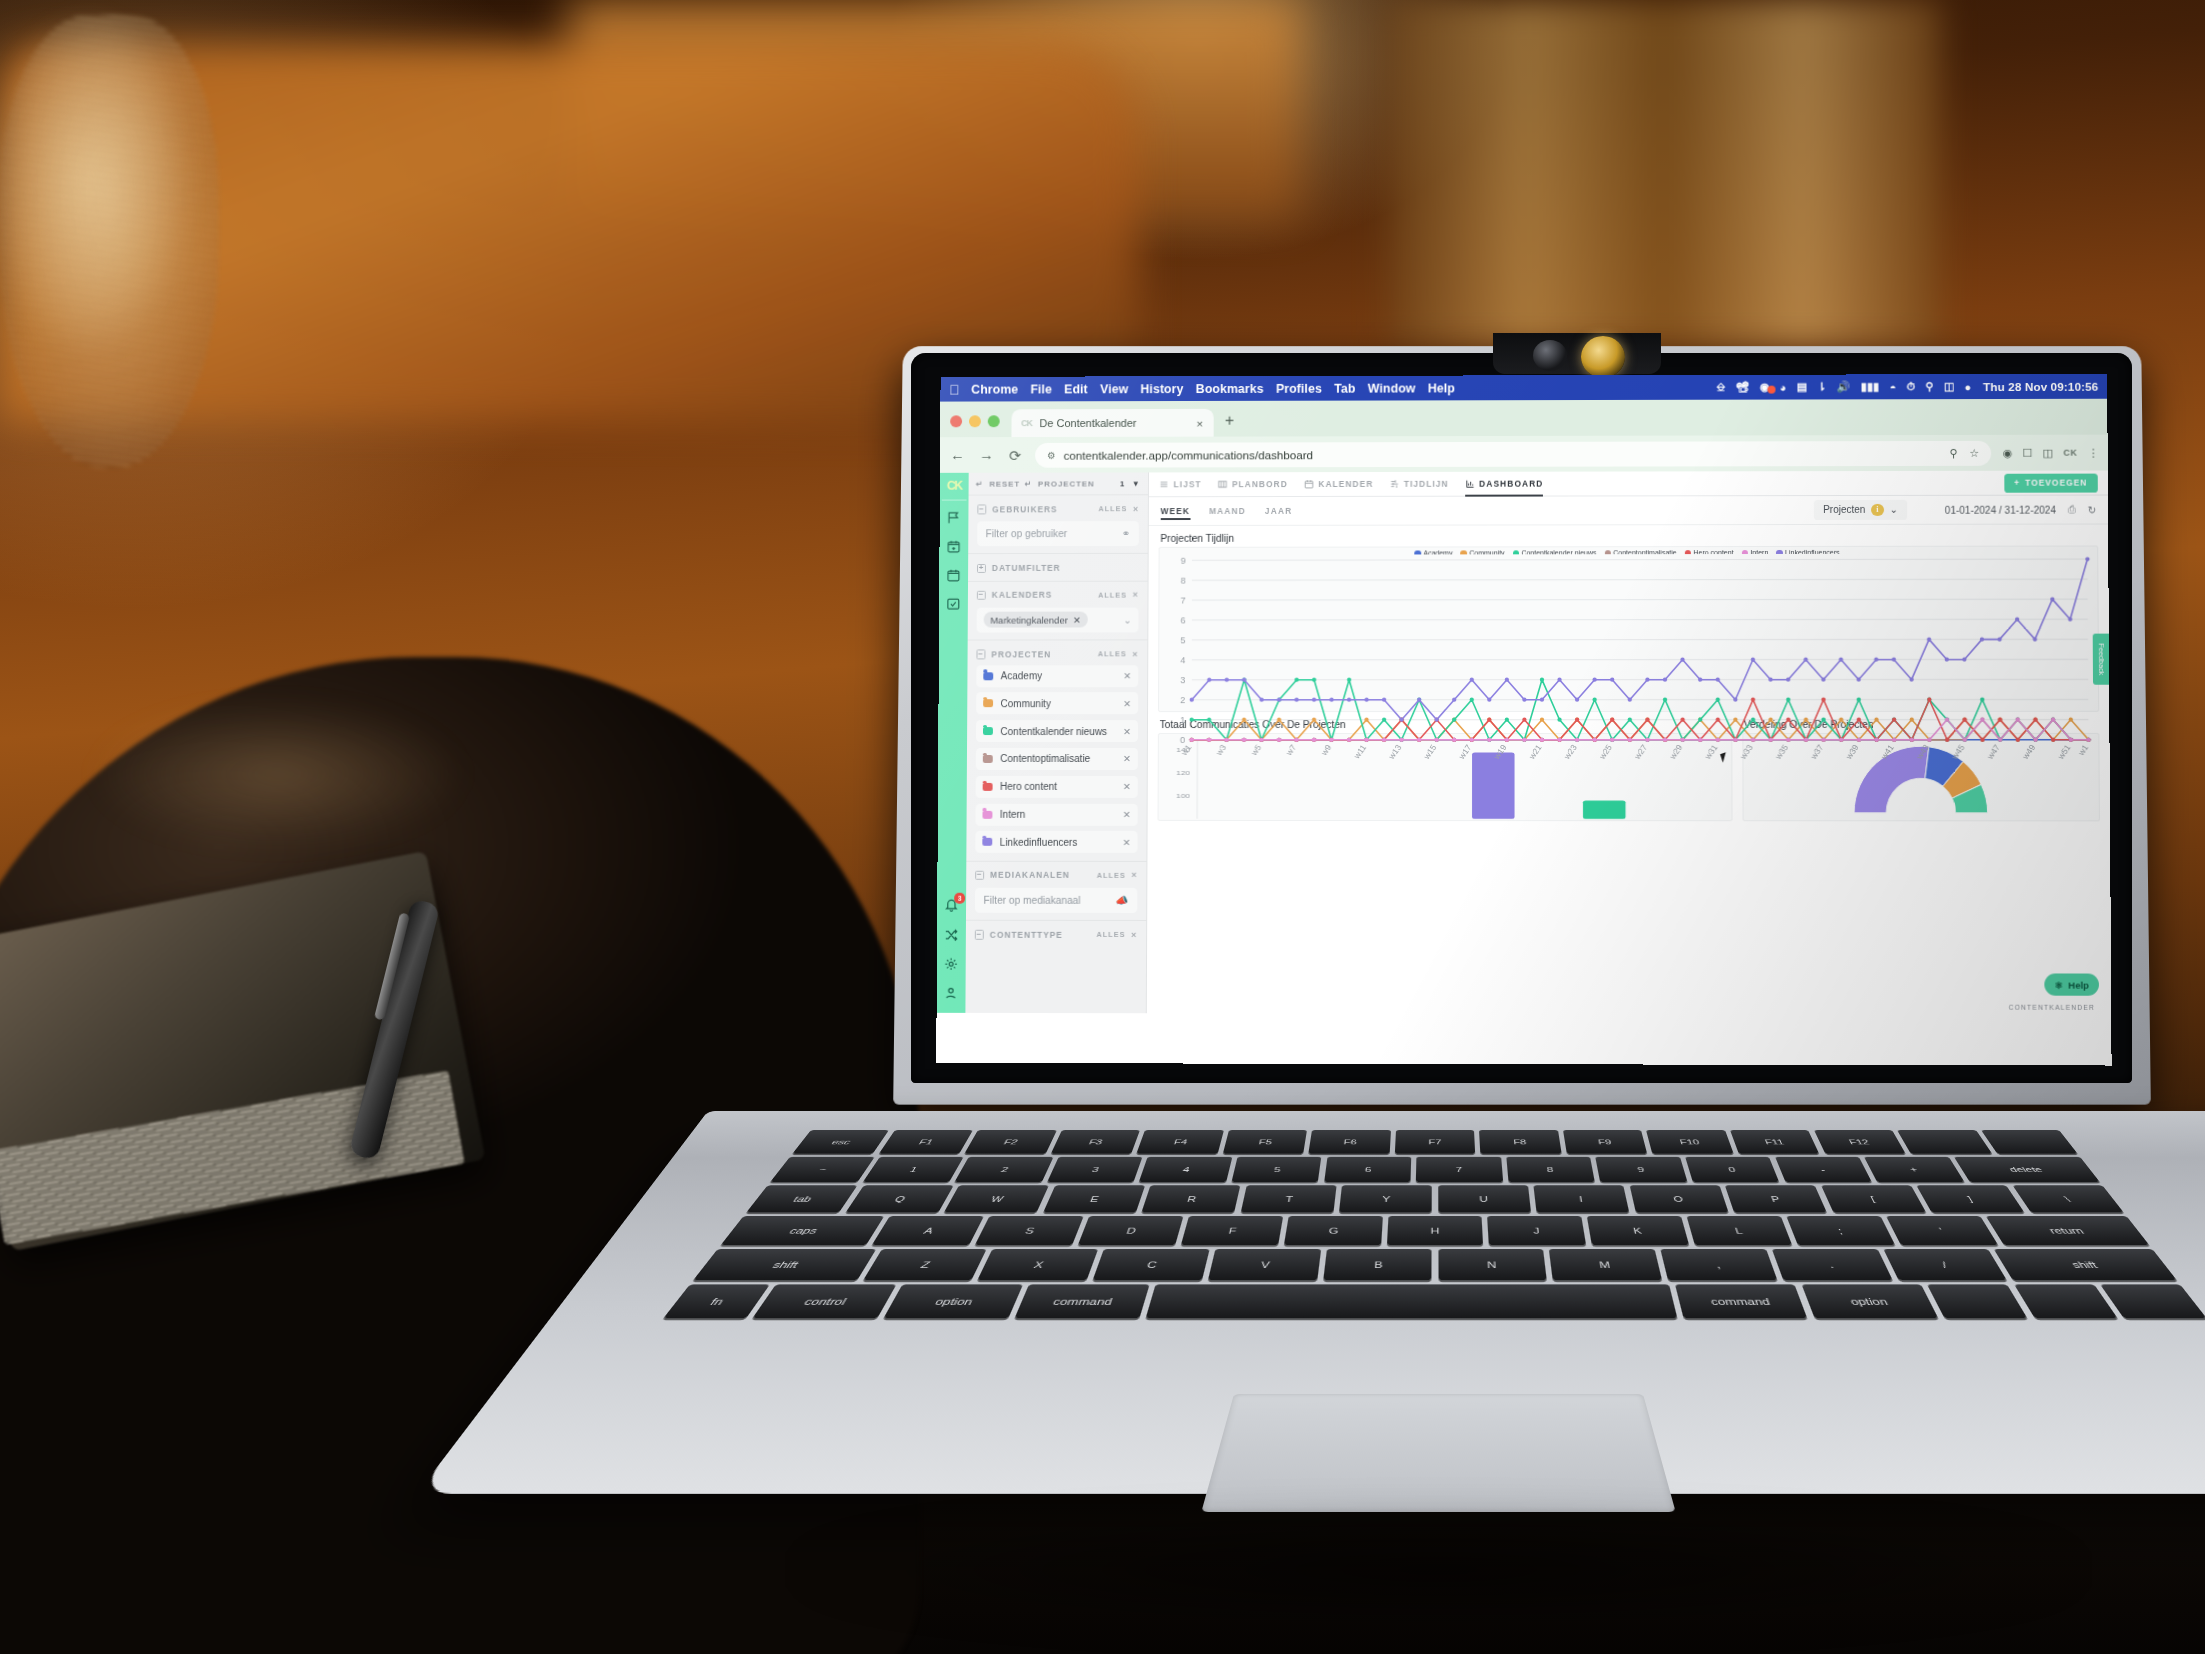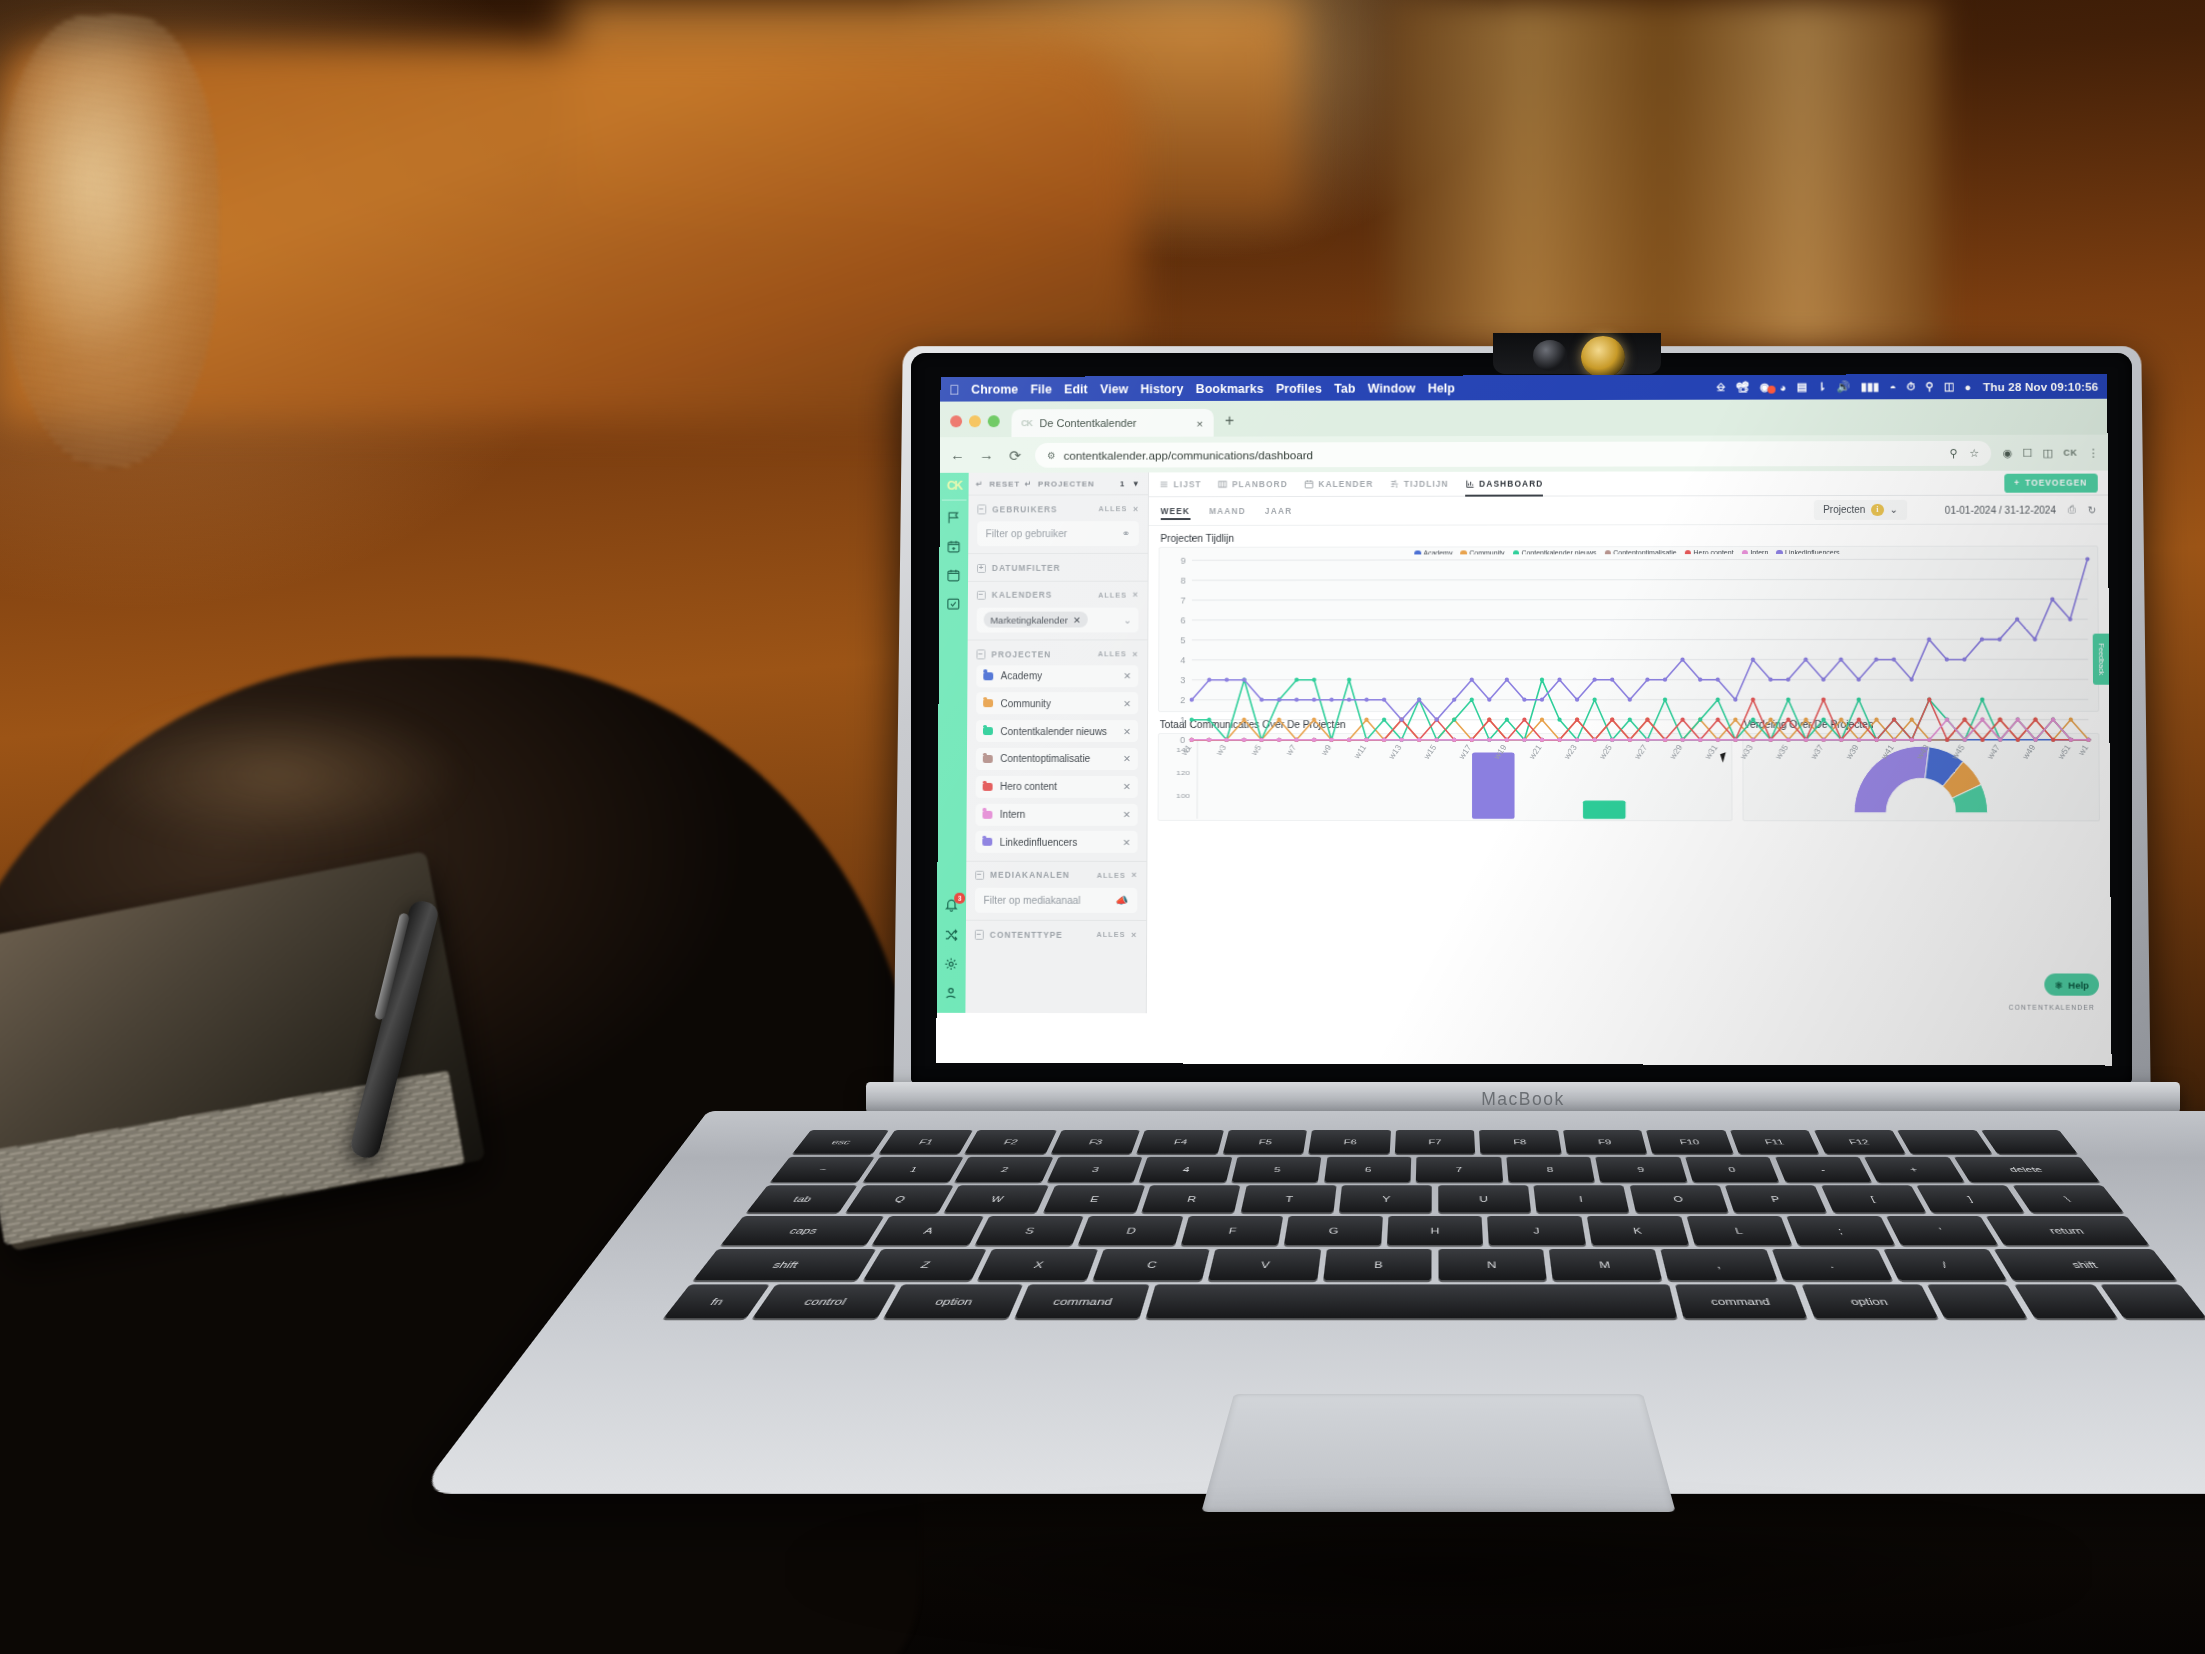--- a/index.html
+++ b/index.html
@@ -1056,23 +1056,20 @@
           </div>
           <div class="ckmark">CONTENTKALENDER</div>
         </div>
       </div>
     </div>
 
     <div class="screen-glow"></div>
     <div class="cursor"></div>
   </div>
 
-  <div class="basebar">
-    <span>MacBook</span>
-  </div>
   <div class="deck"></div>
   <div class="kbd" id="keyboard">
       <div class="krow">
         <div class="key">esc</div>
         <div class="key">F1</div>
         <div class="key">F2</div>
         <div class="key">F3</div>
         <div class="key">F4</div>
         <div class="key">F5</div>
         <div class="key">F6</div>

